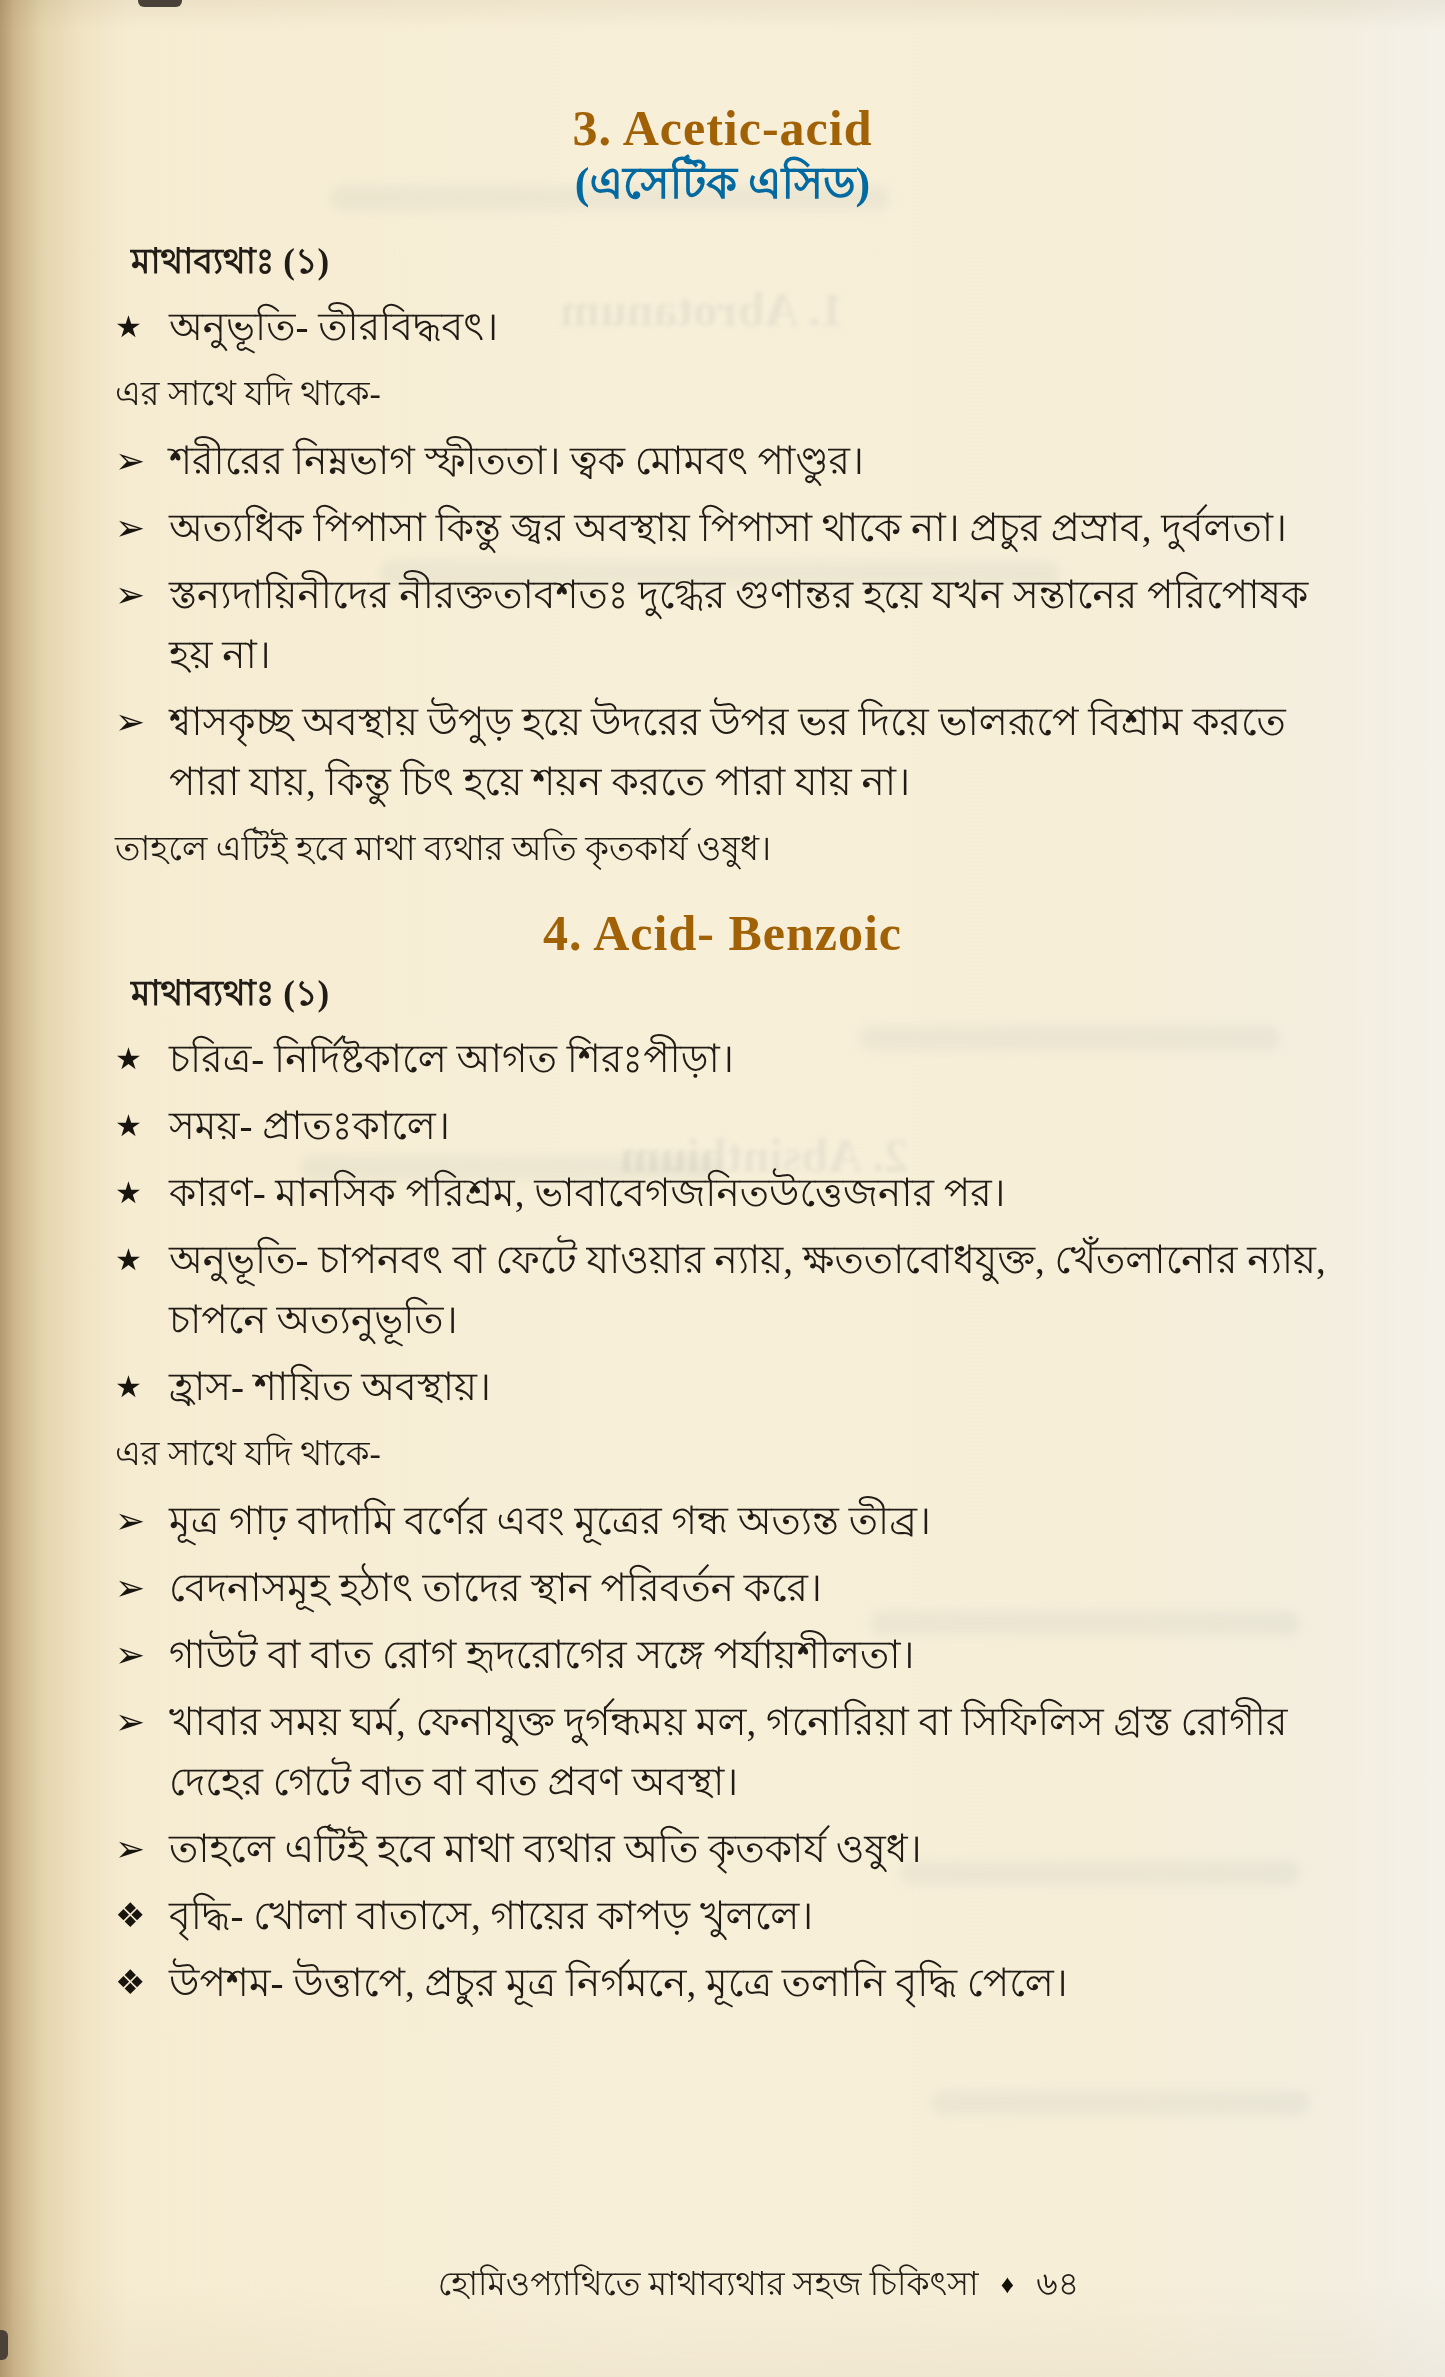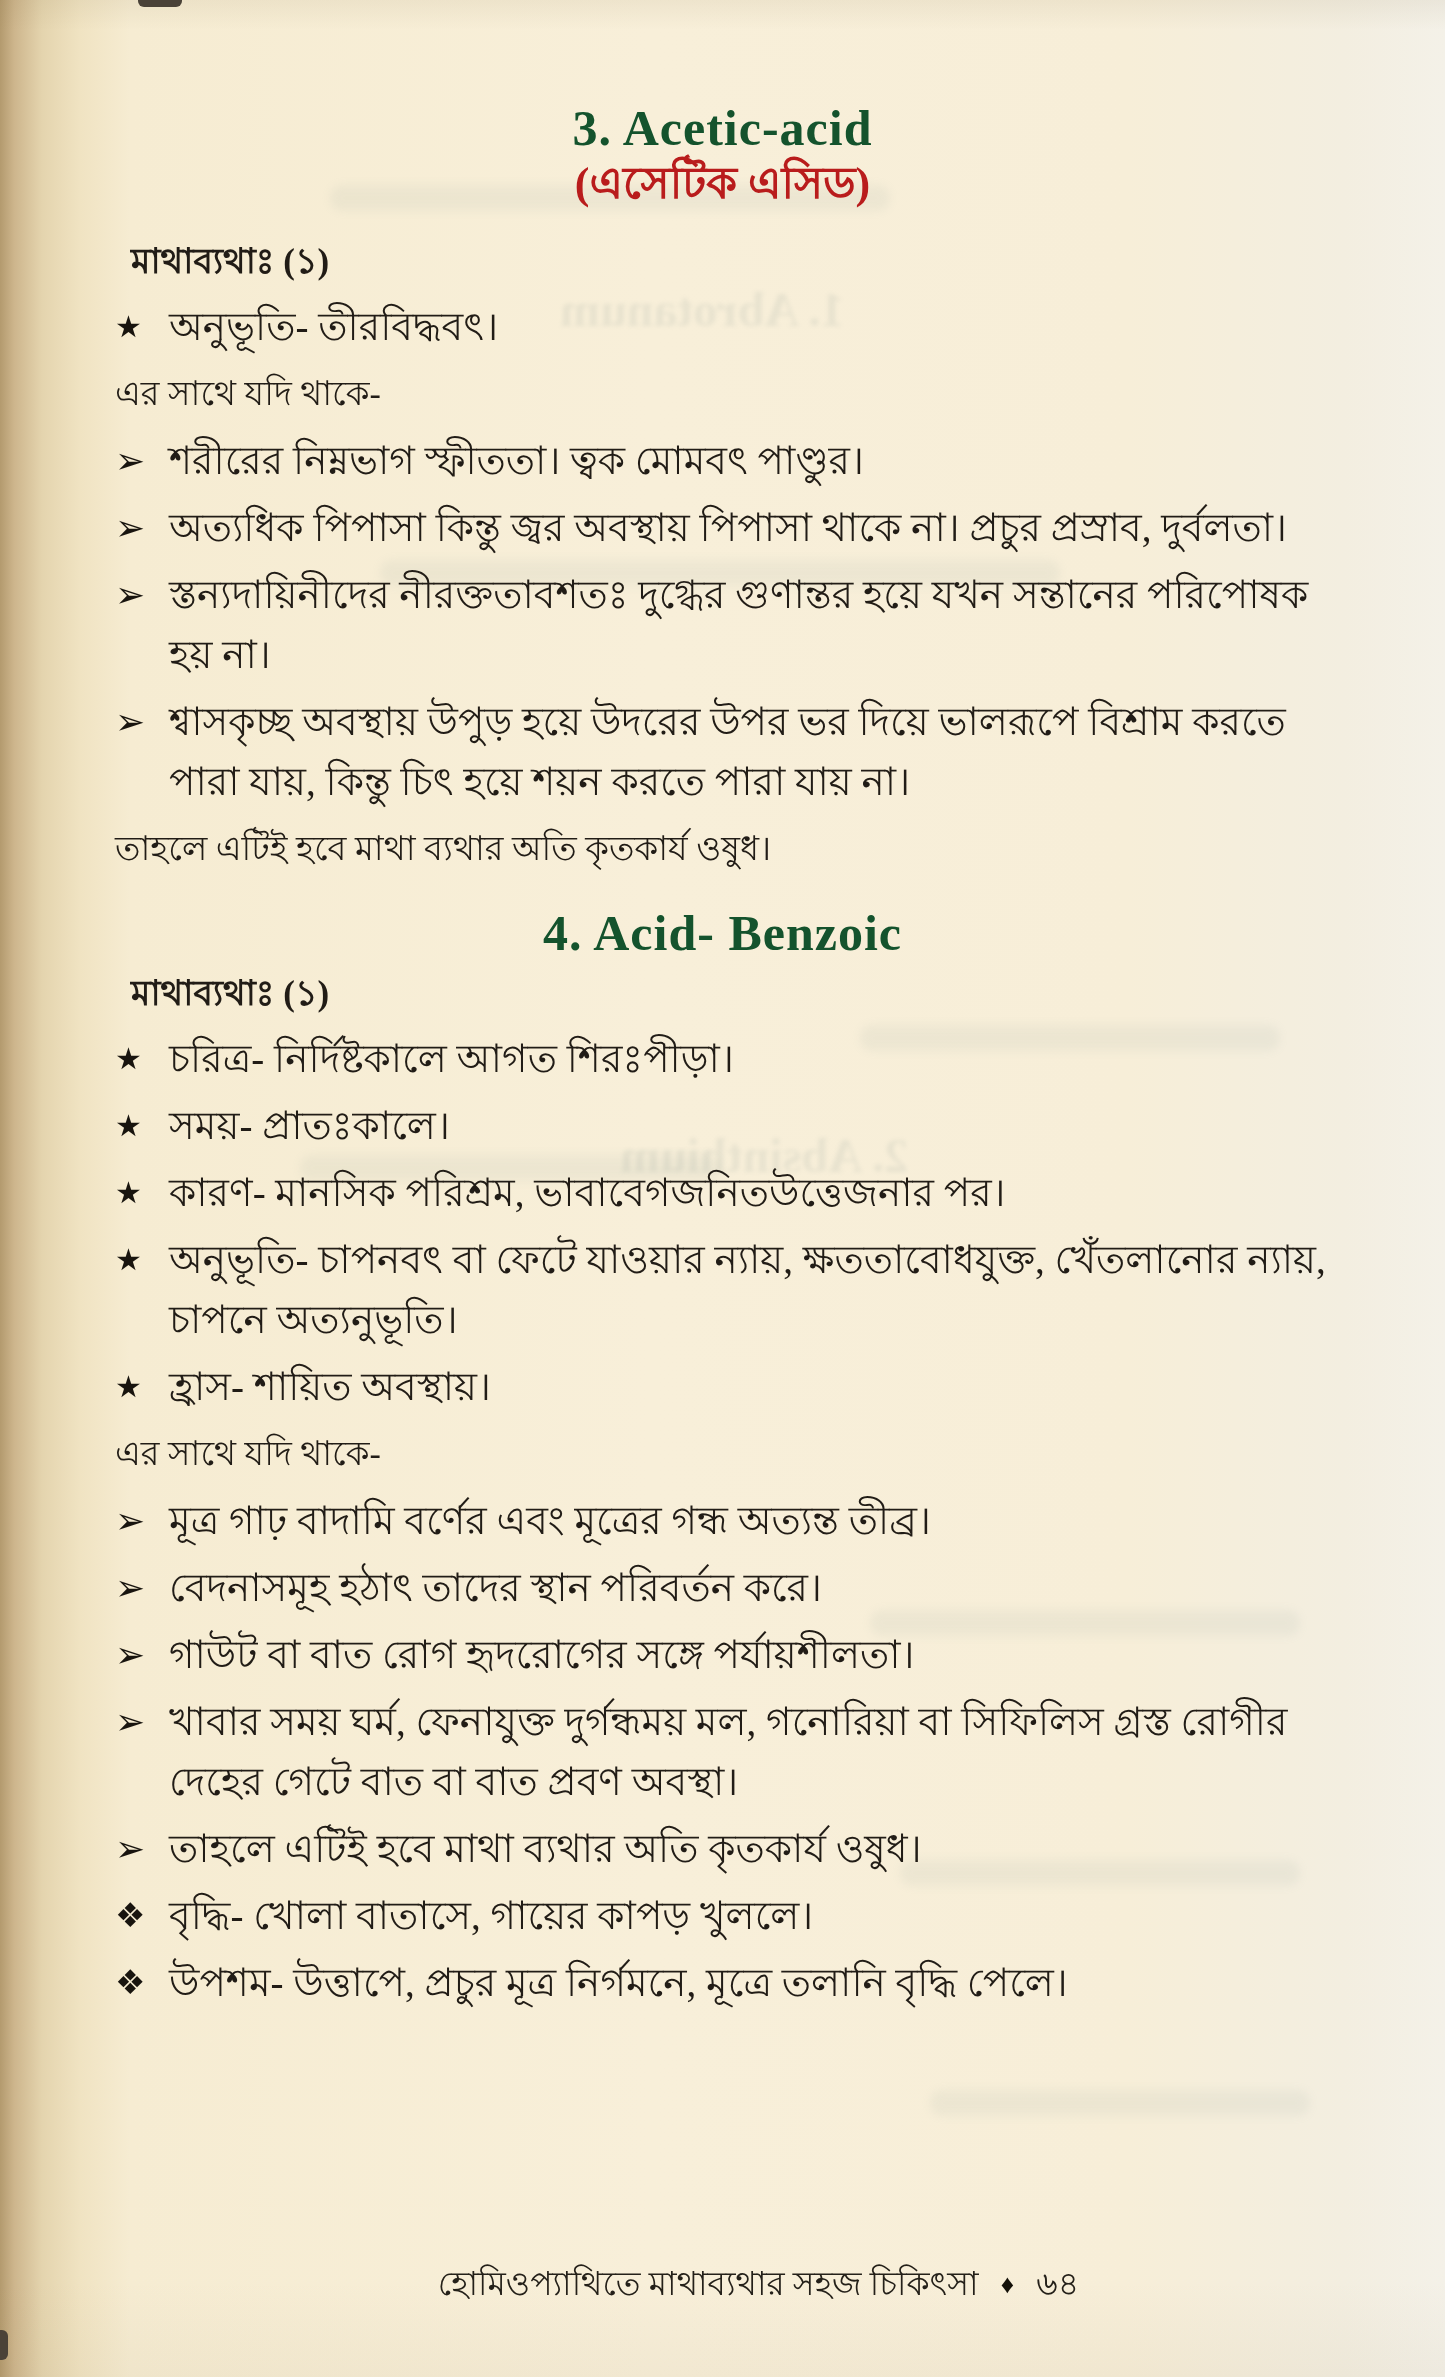--- a/index.html
+++ b/index.html
@@ -21,23 +21,23 @@
   
   .ghost{position:absolute;color:#8a9a94;opacity:.14;filter:blur(2px);
     transform:scaleX(-1);font-weight:bold;white-space:nowrap;}
   .ghost-1{font-size:48px;left:560px;top:282px;}
   .ghost-2{font-size:48px;left:620px;top:1128px;}
   .smudge{position:absolute;height:26px;border-radius:12px;background:#93a39b;
     opacity:.10;filter:blur(5px);pointer-events:none;}
 
   .content{position:absolute;left:115px;top:100px;width:1215px;color:#211c16;}
   .sec-title{margin:0;text-align:center;font-size:50px;line-height:1.15;
-    font-weight:bold;color:#14532d;letter-spacing:1px;}
+    font-weight:bold;color:#a16207;letter-spacing:1px;}
   .sec-sub{margin:0 0 26px 0;text-align:center;font-size:44px;line-height:1.2;
-    font-weight:bold;color:#b91c1c;}
+    font-weight:bold;color:#0369a1;}
   .sec-4 .sec-title{margin-top:26px;}
   .heading{font-weight:bold;font-size:35px;line-height:1.5;margin:6px 0 8px 16px;}
   .row{display:flex;align-items:flex-start;margin:0 0 7px 0;}
   .row .bullet{flex:0 0 54px;width:54px;font-size:30px;line-height:60px;color:#18140e;}
   .row .bullet.arrow{font-size:36px;}
   .row .bullet.diamond{font-size:34px;}
   .row .txt{flex:1;font-size:39px;line-height:60px;}
   .plain{font-size:34px;line-height:60px;margin:0 0 7px 0;}
   .conclusion{margin-top:2px;}
   .footer{position:absolute;left:0;top:2258px;width:1445px;text-align:center;

